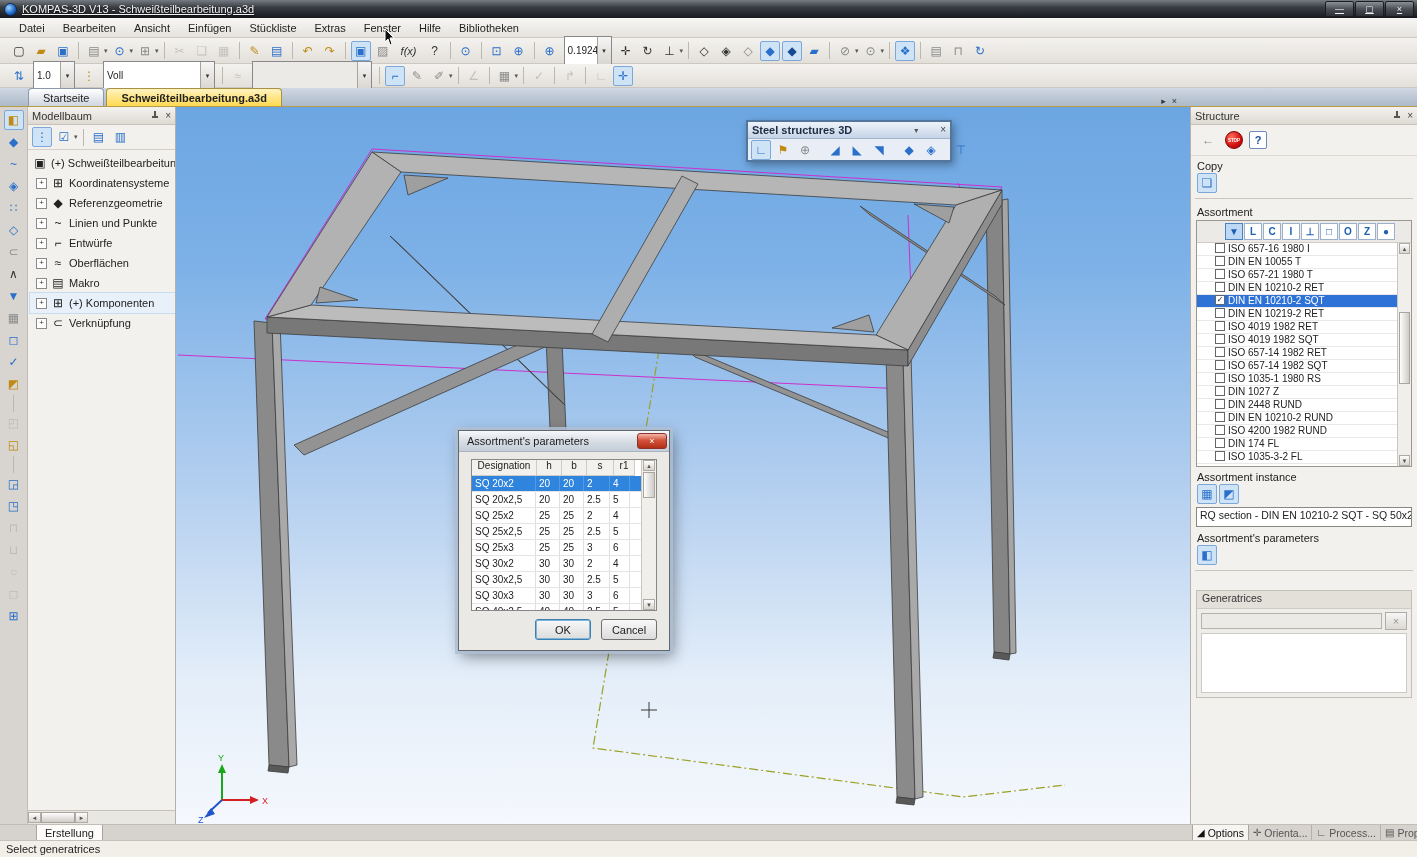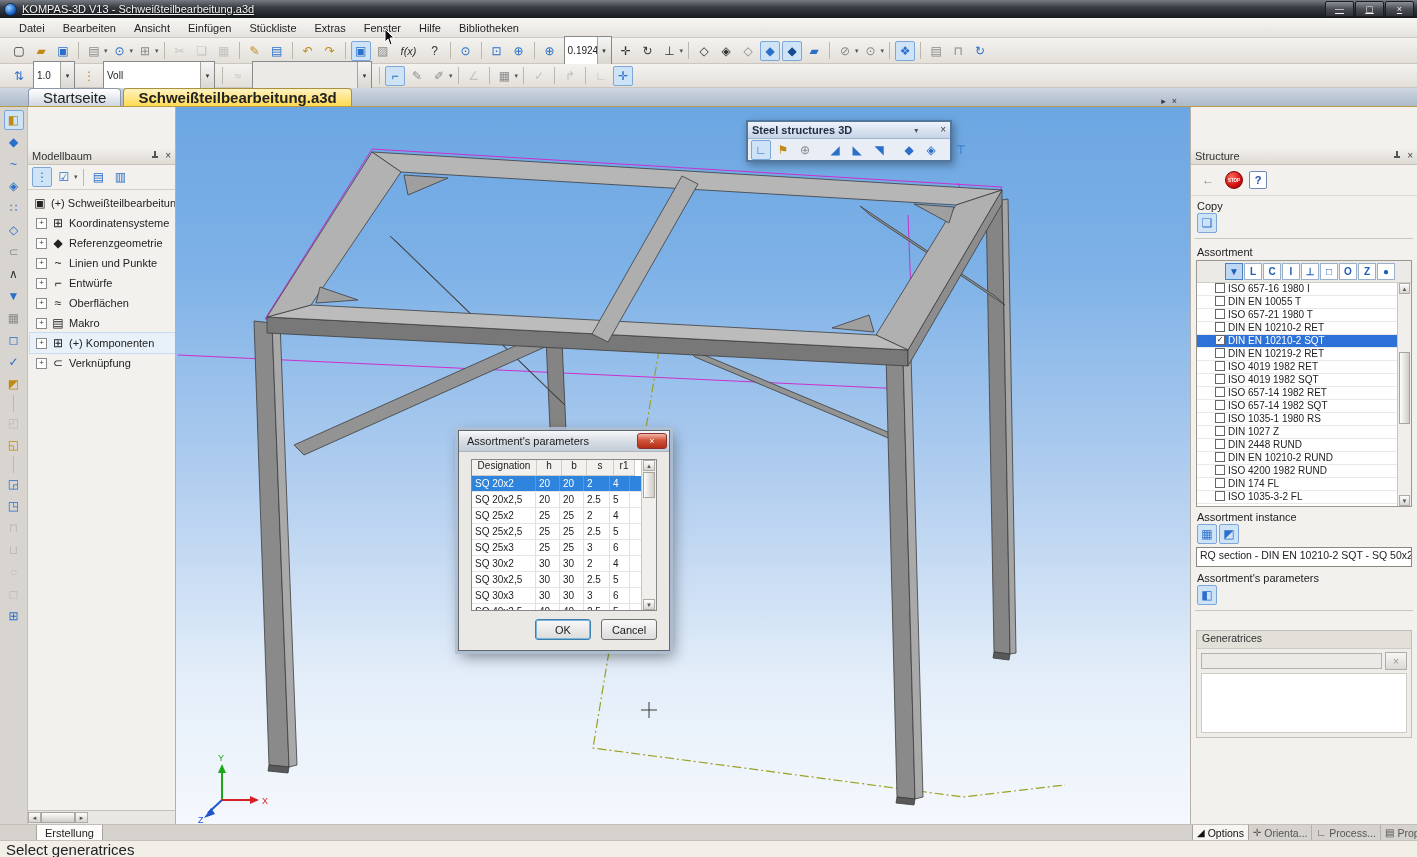--- a/index.html
+++ b/index.html
@@ -42,32 +42,32 @@
   .combo .cv{flex:1;padding:0 3px;white-space:nowrap;overflow:hidden;}
   .combo .cb{width:13px;align-self:stretch;background:linear-gradient(#f5f5f5,#d8d5cf);
     border-left:1px solid #a8a49d;display:flex;align-items:center;justify-content:center;font-size:7px;color:#333;}
   .combo.dis{background:#eceae6;}.combo.dis .cv{color:#999;}
   
   #tabstrip{left:0;top:88px;width:1417px;height:19px;
     background:linear-gradient(#cfd7e2,#adbac9);border-bottom:1px solid #b89b45;
     display:flex;align-items:flex-end;padding-left:28px;box-sizing:border-box;}
   .dtab{height:17px;display:flex;align-items:center;padding:0 14px;margin-right:2px;
     border:1px solid #8d99a8;border-bottom:none;border-radius:4px 4px 0 0;
-    background:linear-gradient(#ffffff,#cfd6e0);font-size:15px;}
+    background:linear-gradient(#ffffff,#cfd6e0);font-size:11px;}
   .dtab.active{background:linear-gradient(#fff3c0,#ffd951);font-weight:bold;border-color:#a8913f;}
   #tabnav{margin-left:auto;margin-right:240px;display:flex;align-items:center;gap:6px;color:#333;font-size:9px;}
   
   #lefttools{left:0;top:107px;width:28px;height:717px;background:#d8d5d0;border-right:1px solid #c2beb7;
     display:flex;flex-direction:column;align-items:center;padding-top:2px;box-sizing:border-box;}
   #lefttools .ico{margin:1px 0;}
   
   #treepanel{left:28px;top:107px;width:148px;height:717px;background:#f2f1ee;
     border-right:1px solid #b5b1aa;box-sizing:border-box;display:flex;flex-direction:column;}
   .phead{height:17px;display:flex;align-items:center;padding:0 4px;font-size:11px;color:#333;
-    background:linear-gradient(#f4f2ef,#dedad3);border-bottom:1px solid #c6c2bb;margin-top:40px;}
+    background:linear-gradient(#f4f2ef,#dedad3);border-bottom:1px solid #c6c2bb;}
   .phead .ttl{flex:1;}
   .pin{width:8px;height:9px;position:relative;margin-right:6px;}
   .pin::before{content:"";position:absolute;left:3px;top:0;width:2px;height:6px;background:#555;}
   .pin::after{content:"";position:absolute;left:1px;top:5px;width:6px;height:2px;background:#555;}
   .xbtn{font-size:10px;color:#444;line-height:1;}
   #mtreebar{height:24px;display:flex;align-items:center;padding-left:3px;border-bottom:1px solid #d4d0c9;}
   #treelist{flex:1;padding:3px 0 0 2px;overflow:hidden;}
   .trow{display:flex;align-items:center;height:20px;white-space:nowrap;}
   .trow .exp{width:9px;height:9px;border:1px solid #8a8a8a;background:#fff;font-size:8px;line-height:7px;
     text-align:center;margin:0 3px 0 6px;color:#333;flex:none;}
@@ -151,21 +151,21 @@
   
   #bottomstrip{left:0;top:824px;width:1417px;height:16px;background:#d6d3ce;border-top:1px solid #c2beb7;}
   #ersttab{position:absolute;left:36px;top:0px;height:15px;background:#fdfcfa;border:1px solid #a9a59e;border-top:none;
     padding:0 8px;display:flex;align-items:center;font-size:11px;}
   #rtabs{position:absolute;left:1192px;top:0;display:flex;}
   .rtab{height:15px;display:flex;align-items:center;padding:0 4px;font-size:10.5px;color:#555;
     border-right:1px solid #b5b1aa;}
   .rtab .ticn{margin-right:3px;font-size:10px;}
   .rtab.act{background:#f6f5f2;border:1px solid #a9a59e;border-top:none;color:#111;}
   #statusbar{left:0;top:840px;width:1417px;height:17px;background:#f2efe9;border-top:1px solid #c6c2bb;
-    display:flex;align-items:center;padding-left:6px;box-sizing:border-box;font-size:15px;color:#222;}
+    display:flex;align-items:center;padding-left:6px;box-sizing:border-box;font-size:11px;color:#222;}
   
   .mg{stroke:#cc2fcc;stroke-width:1;fill:none;}
   .ol{stroke:#9aa021;stroke-width:1.2;fill:none;stroke-dasharray:9 3 2 3;}
   .stl{stroke:#3c3c3c;stroke-width:.8;}
   .ch{stroke:#3a3a3a;stroke-width:1;}
 </style>
 </head>
 <body>
 
 <div class="abs" id="titlebar">

